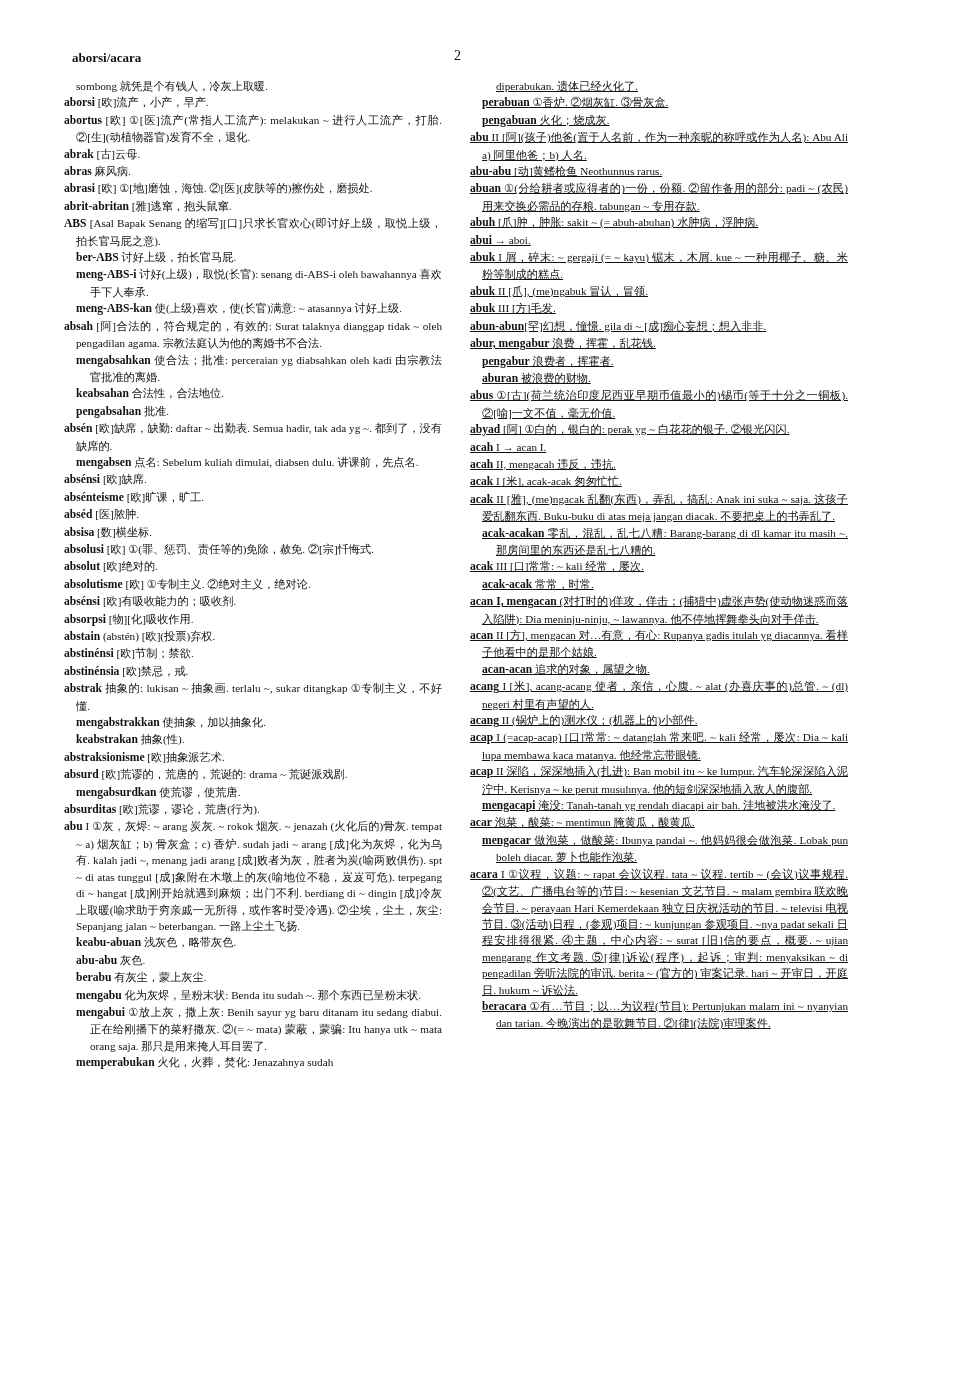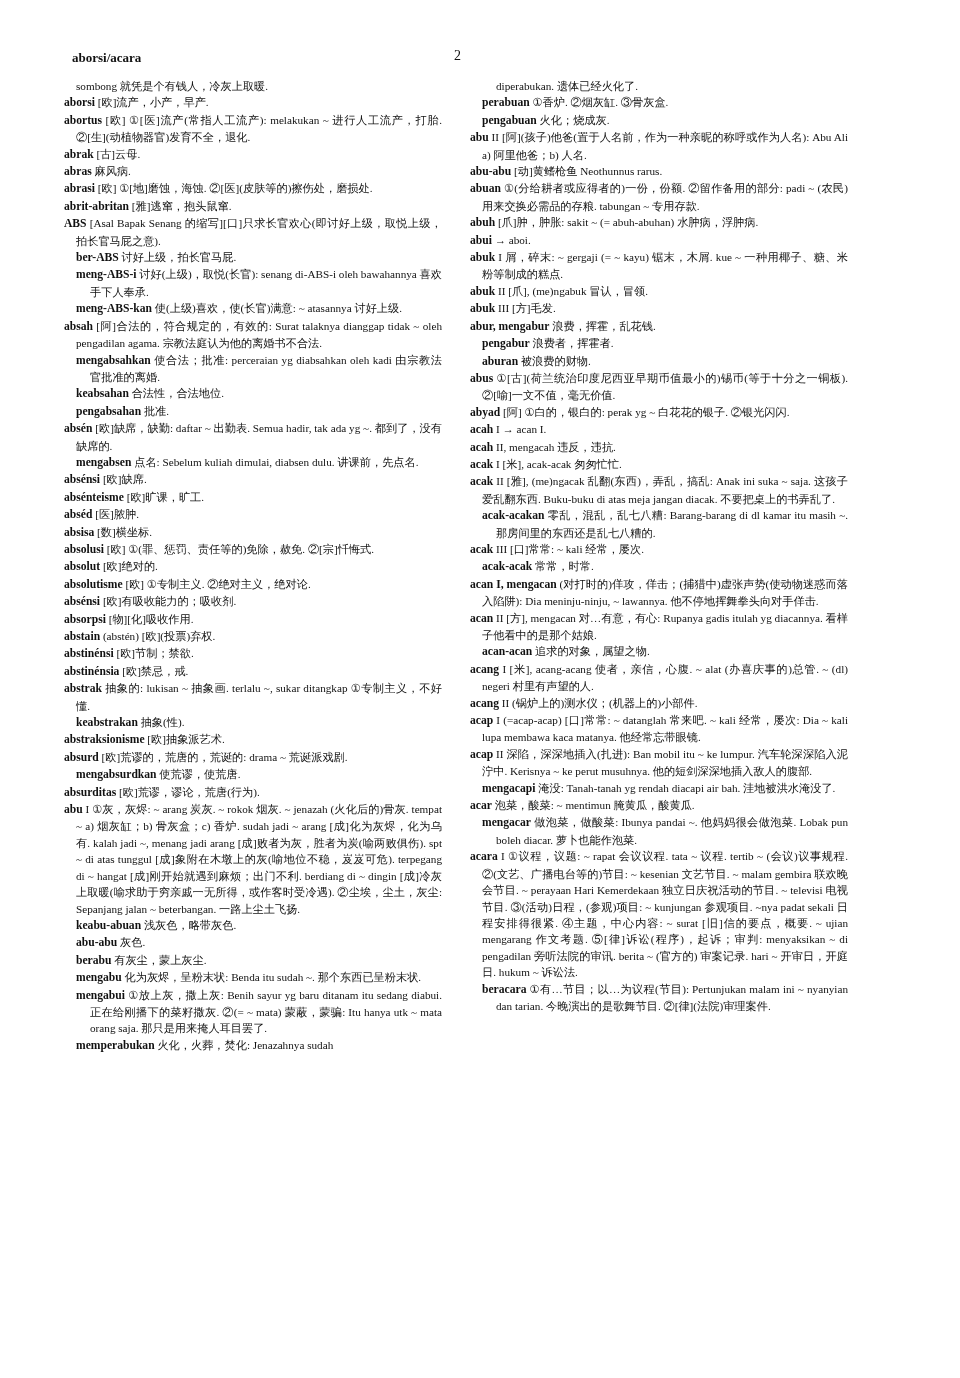--- a/index.html
+++ b/index.html
@@ -5,21 +5,21 @@
   html, body { margin: 0; padding: 0; background: #ffffff; }
   body { width: 960px; height: 1378px; position: relative; overflow: hidden;
          font-family: "DejaVu Serif", "Liberation Serif", serif; color: #111; }
   .running-head { position: absolute; left: 72px; top: 50px; font-weight: bold; font-size: 13px;
                   font-family: "Liberation Serif", serif; }
   .page-number { position: absolute; left: 454px; top: 48px; font-size: 14px;
                  font-family: "Liberation Serif", serif; }
   .column { position: absolute; top: 78px; width: 378px; font-size: 11.2px; line-height: 16.4px;
             font-family: "Liberation Serif", "DejaVu Serif", serif; }
   .col-left { left: 64px; }
-  .col-right { left: 470px; }
+  .col-right { left: 470px; text-decoration: underline; }
   .entry { margin: 0; padding-left: 12px; text-indent: -12px; text-align: justify; }
   .entry.sub { padding-left: 26px; text-indent: -14px; }
   .entry.cont { padding-left: 12px; text-indent: 0; }
   .entry.cont.sub { padding-left: 26px; }
   .hw { font-weight: bold; font-family: "Liberation Serif", serif; font-size: 11.6px; }
 </style>
 </head>
 <body>
 
 <div>
@@ -50,20 +50,21 @@
       <p class="entry"><span class="hw">absisa</span><span> [数]横坐标.</span></p>
       <p class="entry"><span class="hw">absolusi</span><span> [欧] ①(罪、惩罚、责任等的)免除，赦免. ②[宗]忏悔式.</span></p>
       <p class="entry"><span class="hw">absolut</span><span> [欧]绝对的.</span></p>
       <p class="entry"><span class="hw">absolutisme</span><span> [欧] ①专制主义. ②绝对主义，绝对论.</span></p>
       <p class="entry"><span class="hw">absénsi</span><span> [欧]有吸收能力的；吸收剂.</span></p>
       <p class="entry"><span class="hw">absorpsi</span><span> [物][化]吸收作用.</span></p>
       <p class="entry"><span class="hw">abstain</span><span> (abstén) [欧](投票)弃权.</span></p>
       <p class="entry"><span class="hw">abstinénsi</span><span> [欧]节制；禁欲.</span></p>
       <p class="entry"><span class="hw">abstinénsia</span><span> [欧]禁忌，戒.</span></p>
       <p class="entry"><span class="hw">abstrak</span><span> 抽象的: lukisan ~ 抽象画. terlalu ~, sukar ditangkap ①专制主义，不好懂.</span></p>
+      <p class="entry sub"><span class="hw">mengabstrakkan</span><span> 使抽象，加以抽象化.</span></p>
       <p class="entry sub"><span class="hw">keabstrakan</span><span> 抽象(性).</span></p>
       <p class="entry"><span class="hw">abstraksionisme</span><span> [欧]抽象派艺术.</span></p>
       <p class="entry"><span class="hw">absurd</span><span> [欧]荒谬的，荒唐的，荒诞的: drama ~ 荒诞派戏剧.</span></p>
       <p class="entry sub"><span class="hw">mengabsurdkan</span><span> 使荒谬，使荒唐.</span></p>
       <p class="entry"><span class="hw">absurditas</span><span> [欧]荒谬，谬论，荒唐(行为).</span></p>
       <p class="entry"><span class="hw">abu</span><span> I ①灰，灰烬: ~ arang 炭灰. ~ rokok 烟灰. ~ jenazah (火化后的)骨灰. tempat ~ a) 烟灰缸；b) 骨灰盒；c) 香炉. sudah jadi ~ arang [成]化为灰烬，化为乌有. kalah jadi ~, menang jadi arang [成]败者为灰，胜者为炭(喻两败俱伤). spt ~ di atas tunggul [成]象附在木墩上的灰(喻地位不稳，岌岌可危). terpegang di ~ hangat [成]刚开始就遇到麻烦；出门不利. berdiang di ~ dingin [成]冷灰上取暖(喻求助于穷亲戚一无所得，或作客时受冷遇). ②尘埃，尘土，灰尘: Sepanjang jalan ~ beterbangan. 一路上尘土飞扬.</span></p>
       <p class="entry sub"><span class="hw">keabu-abuan</span><span> 浅灰色，略带灰色.</span></p>
       <p class="entry sub"><span class="hw">abu-abu</span><span> 灰色.</span></p>
       <p class="entry sub"><span class="hw">berabu</span><span> 有灰尘，蒙上灰尘.</span></p>
       <p class="entry sub"><span class="hw">mengabu</span><span> 化为灰烬，呈粉末状: Benda itu sudah ~. 那个东西已呈粉末状.</span></p>
@@ -75,20 +76,21 @@
       <p class="entry sub"><span class="hw">perabuan</span><span> ①香炉. ②烟灰缸. ③骨灰盒.</span></p>
       <p class="entry sub"><span class="hw">pengabuan</span><span> 火化；烧成灰.</span></p>
       <p class="entry"><span class="hw">abu</span><span> II [阿](孩子)他爸(置于人名前，作为一种亲昵的称呼或作为人名): Abu Ali a) 阿里他爸；b) 人名.</span></p>
       <p class="entry"><span class="hw">abu-abu</span><span> [动]黄鳍枪鱼 Neothunnus rarus.</span></p>
       <p class="entry"><span class="hw">abuan</span><span> ①(分给耕者或应得者的)一份，份额. ②留作备用的部分: padi ~ (农民)用来交换必需品的存粮. tabungan ~ 专用存款.</span></p>
       <p class="entry"><span class="hw">abuh</span><span> [爪]肿，肿胀: sakit ~ (= abuh-abuhan) 水肿病，浮肿病.</span></p>
       <p class="entry"><span class="hw">abui</span><span> → aboi.</span></p>
       <p class="entry"><span class="hw">abuk</span><span> I 屑，碎末: ~ gergaji (= ~ kayu) 锯末，木屑. kue ~ 一种用椰子、糖、米粉等制成的糕点.</span></p>
       <p class="entry"><span class="hw">abuk</span><span> II [爪], (me)ngabuk 冒认，冒领.</span></p>
       <p class="entry"><span class="hw">abuk</span><span> III [方]毛发.</span></p>
+      <p class="entry"><span class="hw">abun-abun</span><span>[罕]幻想，憧憬. gila di ~ [成]痴心妄想；想入非非.</span></p>
       <p class="entry"><span class="hw">abur, mengabur</span><span> 浪费，挥霍，乱花钱.</span></p>
       <p class="entry sub"><span class="hw">pengabur</span><span> 浪费者，挥霍者.</span></p>
       <p class="entry sub"><span class="hw">aburan</span><span> 被浪费的财物.</span></p>
       <p class="entry"><span class="hw">abus</span><span> ①[古](荷兰统治印度尼西亚早期币值最小的)锡币(等于十分之一铜板). ②[喻]一文不值，毫无价值.</span></p>
       <p class="entry"><span class="hw">abyad</span><span> [阿] ①白的，银白的: perak yg ~ 白花花的银子. ②银光闪闪.</span></p>
       <p class="entry"><span class="hw">acah</span><span> I → acan I.</span></p>
       <p class="entry"><span class="hw">acah</span><span> II, mengacah 违反，违抗.</span></p>
       <p class="entry"><span class="hw">acak</span><span> I [米], acak-acak 匆匆忙忙.</span></p>
       <p class="entry"><span class="hw">acak</span><span> II [雅], (me)ngacak 乱翻(东西)，弄乱，搞乱: Anak ini suka ~ saja. 这孩子爱乱翻东西. Buku-buku di atas meja jangan diacak. 不要把桌上的书弄乱了.</span></p>
       <p class="entry sub"><span class="hw">acak-acakan</span><span> 零乱，混乱，乱七八糟: Barang-barang di dl kamar itu masih ~. 那房间里的东西还是乱七八糟的.</span></p>

